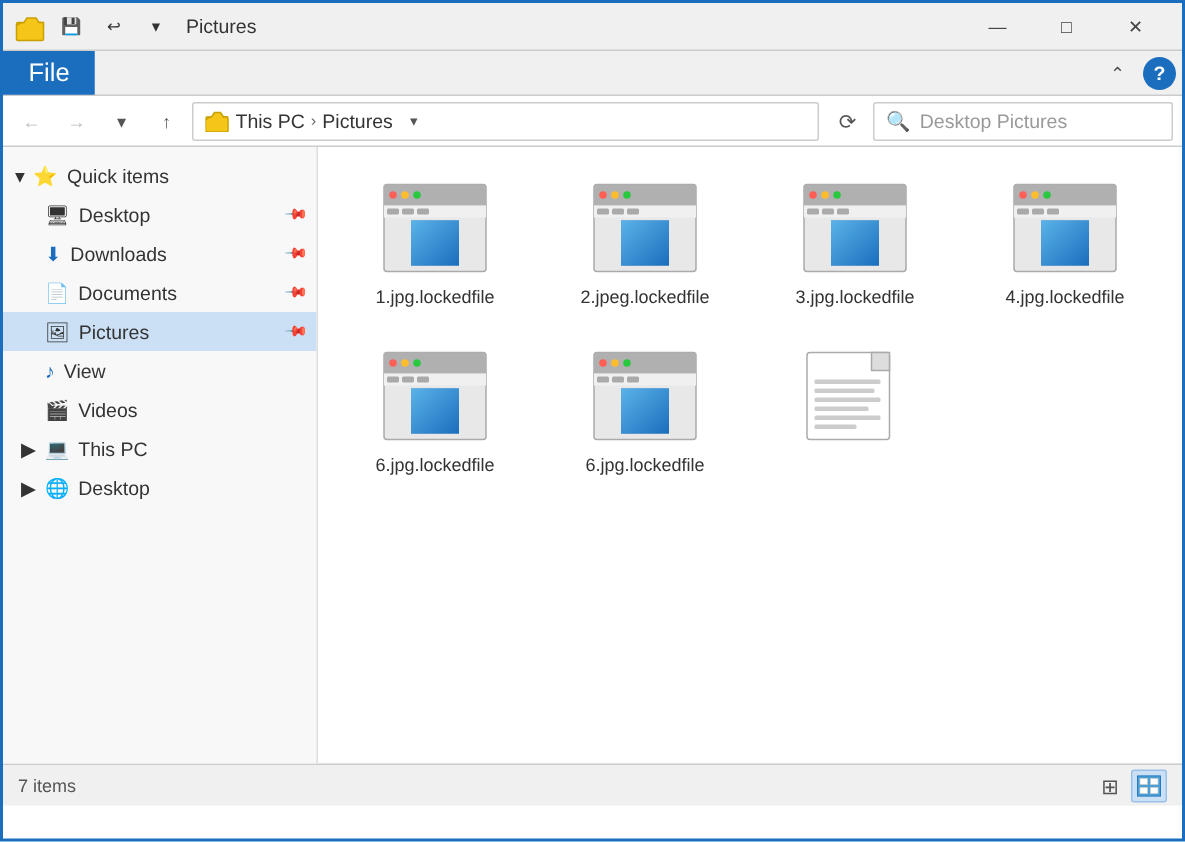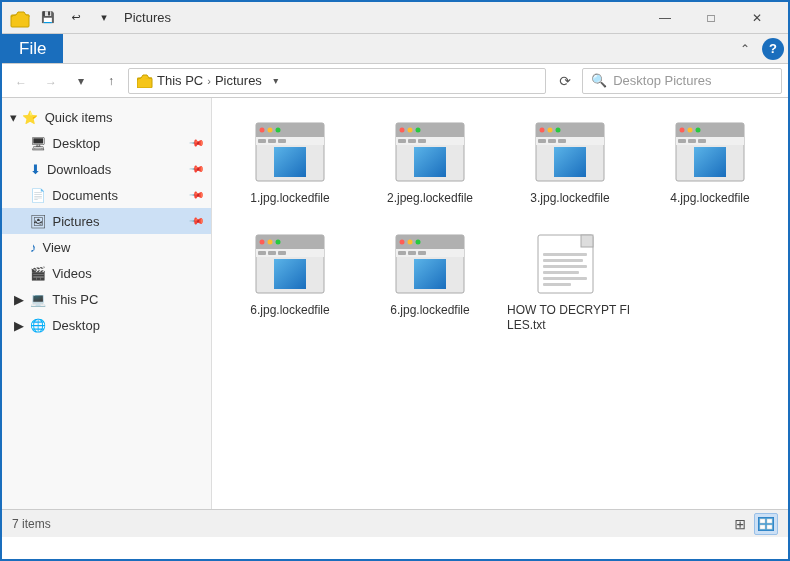--- a/index.html
+++ b/index.html
@@ -253,20 +253,21 @@
       align-content: start;
     }
     .file-item {
       display: flex;
       flex-direction: column;
       align-items: center;
       padding: 8px 4px;
       cursor: pointer;
       border: 1px solid transparent;
       border-radius: 2px;
+      text-align: center;
       min-width: 0;
     }
     .file-item .icon-container {
       width: 80px;
       height: 70px;
       display: flex;
       align-items: center;
       justify-content: center;
       position: relative;
     }
@@ -603,21 +604,20 @@
         <path d="M47 2 L59 14 L47 14 Z" fill="#aaa"></path>
         <rect x="47" y="2" width="12" height="12" rx="0" fill="#ddd" stroke="#aaa" stroke-width="1"></rect>
         <rect x="9" y="20" width="44" height="3" rx="1" fill="#ccc"></rect>
         <rect x="9" y="26" width="40" height="3" rx="1" fill="#ccc"></rect>
         <rect x="9" y="32" width="44" height="3" rx="1" fill="#ccc"></rect>
         <rect x="9" y="38" width="36" height="3" rx="1" fill="#ccc"></rect>
         <rect x="9" y="44" width="44" height="3" rx="1" fill="#ccc"></rect>
         <rect x="9" y="50" width="28" height="3" rx="1" fill="#ccc"></rect>
       </svg>
           </div>
-          <div class="file-label">HOW TO DECRYPT FILES.txt</div>
         </div>
       </div>
   </div>
 </div>
 
 <div class="status-bar">
   <span>7 items</span>
   <div class="view-btns">
     <div class="view-btn">⊞</div>
     <div class="view-btn active">

